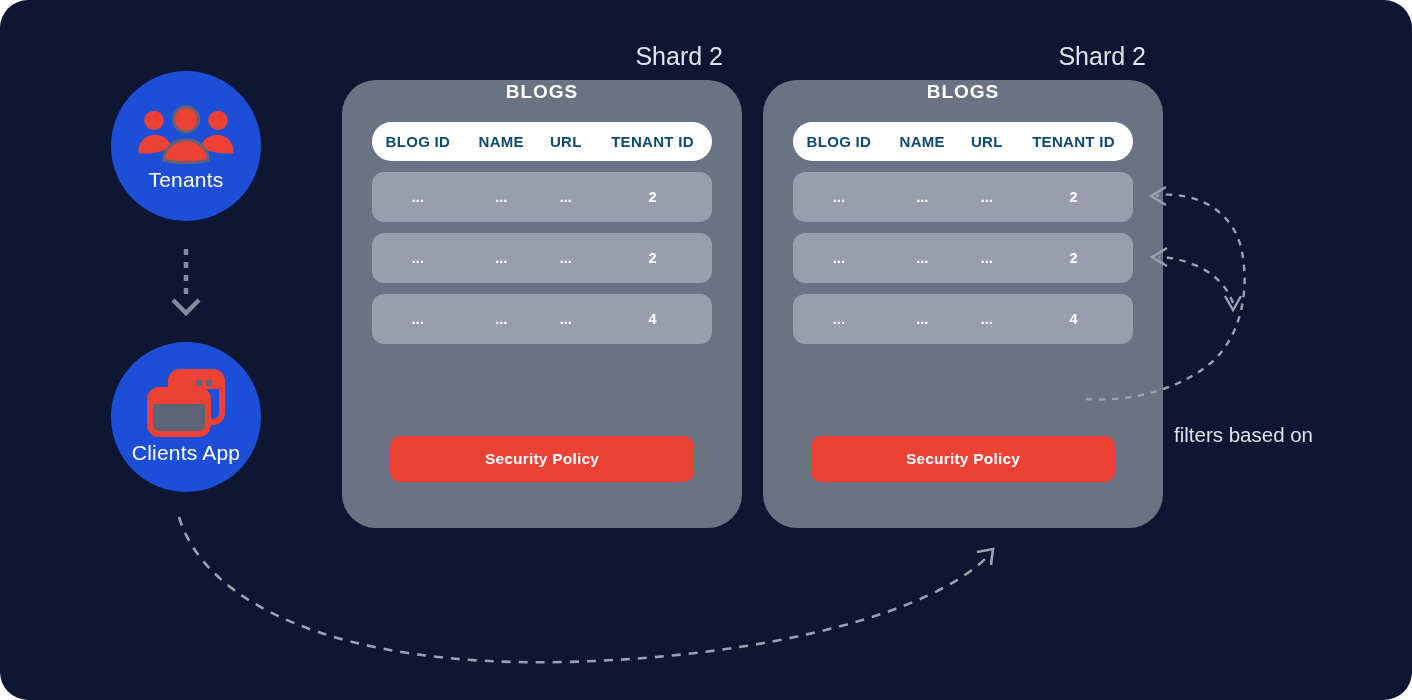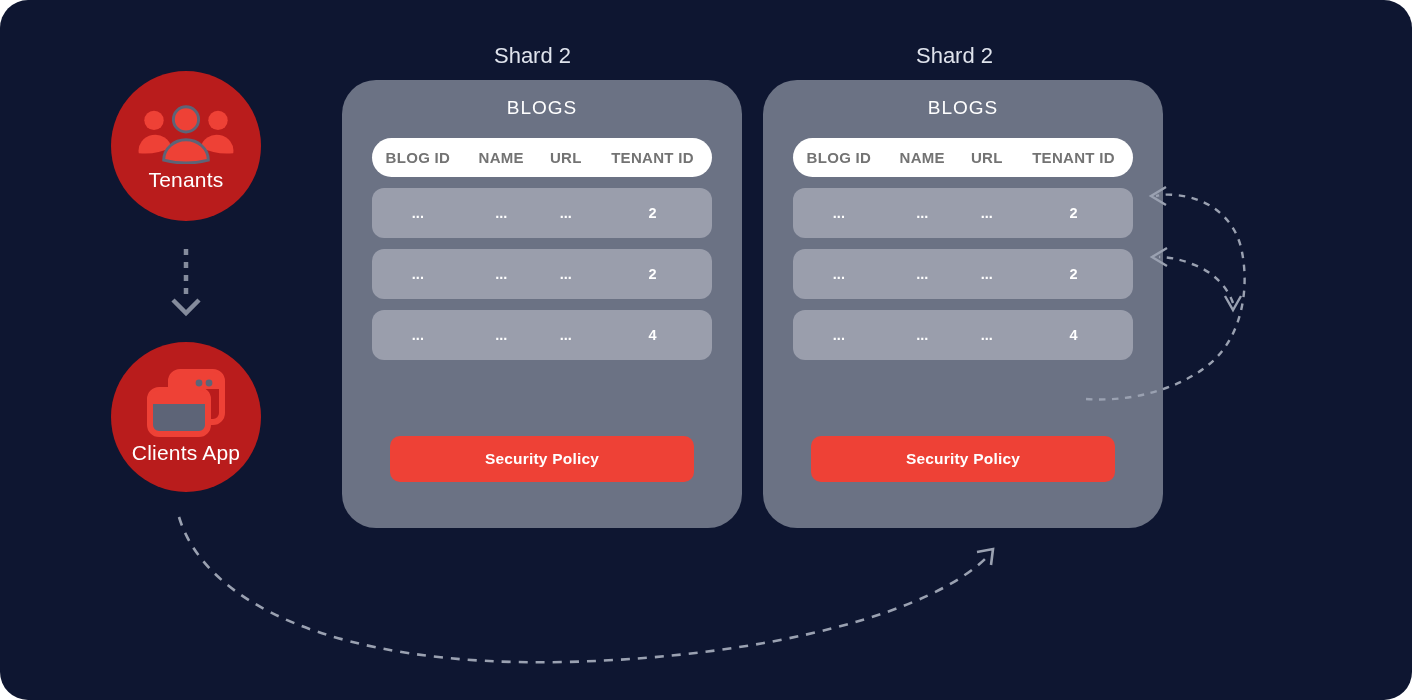--- a/index.html
+++ b/index.html
@@ -4,53 +4,53 @@
 <style>
   html,body{margin:0;padding:0;background:#ffffff;}
   body{font-family:"Liberation Sans","DejaVu Sans",sans-serif;}
   .canvas{
     position:relative;width:1412px;height:700px;background:#0e1631;
     border-radius:28px;overflow:hidden;
   }
   
   .node-circle{
     position:absolute;width:150px;height:150px;border-radius:50%;
-    background:#b91c1c;display:flex;flex-direction:column;
+    background:#1d4ed8;display:flex;flex-direction:column;
     align-items:center;justify-content:center;
   }
   .node-circle .node-label{
     color:#ffffff;font-size:21px;margin-top:4px;letter-spacing:.2px;
   }
   #tenants-circle{left:111px;top:71px;}
   #clients-circle{left:111px;top:342px;}
   
   .shard-card{
     position:absolute;top:80px;width:400px;height:448px;
     background:#6b7284;border-radius:34px;
   }
   #shard-card-1{left:342px;}
   #shard-card-2{left:763px;}
   .shard-label{
     position:absolute;top:42px;height:28px;line-height:28px;
-    color:#dfe3ec;font-size:22px;text-align:center;
+    color:#dfe3ec;font-size:25px;text-align:right;
   }
   #shard-label-1{left:342px;width:381px;}
   #shard-label-2{left:763px;width:383px;}
   .table-title{
-    margin-top:17px;text-align:center;color:#ffffff;
-    font-size:19px;font-weight:normal;letter-spacing:1px;
+    margin-top:1px;text-align:center;color:#ffffff;
+    font-size:19px;font-weight:bold;letter-spacing:1px;
   }
   .col-grid{
     display:grid;grid-template-columns:27% 22% 16% 35%;align-items:center;
   }
   .table-header{
     margin:19px 30px 0 30px;height:39px;background:#ffffff;border-radius:20px;
   }
   .table-header .col{
-    text-align:center;color:#737373;font-weight:bold;font-size:15px;
+    text-align:center;color:#0c4a6e;font-weight:bold;font-size:15px;
     letter-spacing:.3px;white-space:nowrap;
   }
   .table-row{
     margin:11px 30px 0 30px;height:50px;background:#9a9eac;border-radius:12px;
   }
   .table-row .cell{
     text-align:center;color:#ffffff;font-weight:bold;font-size:14.5px;
   }
   .policy-button{
     position:absolute;left:48px;right:48px;bottom:46px;height:46px;
@@ -152,20 +152,21 @@
     <div class="table-row col-grid">
       <div class="cell">...</div>
       <div class="cell">...</div>
       <div class="cell">...</div>
       <div class="cell">4</div>
     </div>
     <div class="policy-button">Security Policy</div>
   </div>
 
   <div class="annotation">
+    <div>filters based on</div>
   </div>
 
   <svg id="arrow-overlay" width="1412" height="700" viewBox="0 0 1412 700">
     <g fill="none" stroke="#9aa1b1">
 
       <g stroke="#848b9c" stroke-width="4.5">
         <path d="M186 249 L186 297" stroke-dasharray="6 7"></path>
         <path d="M173 300 L186 313 L199 300"></path>
       </g>
 

